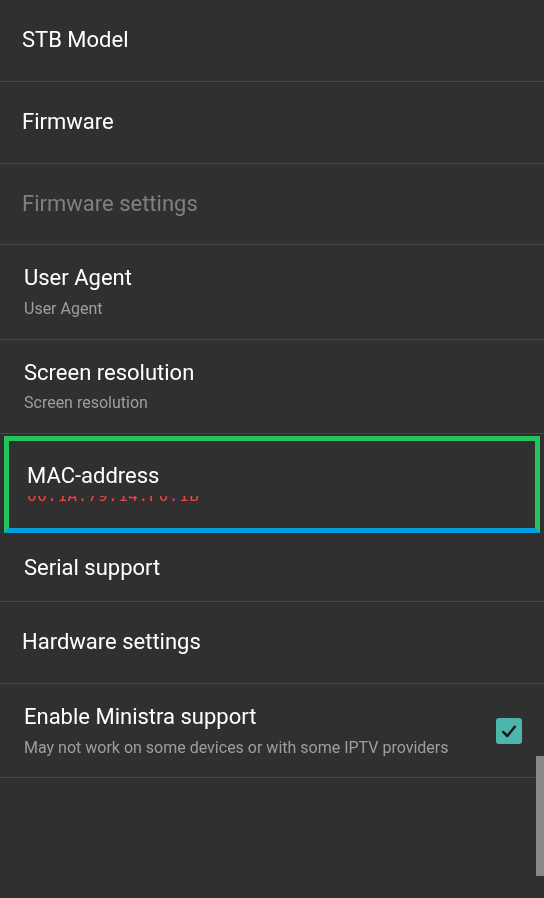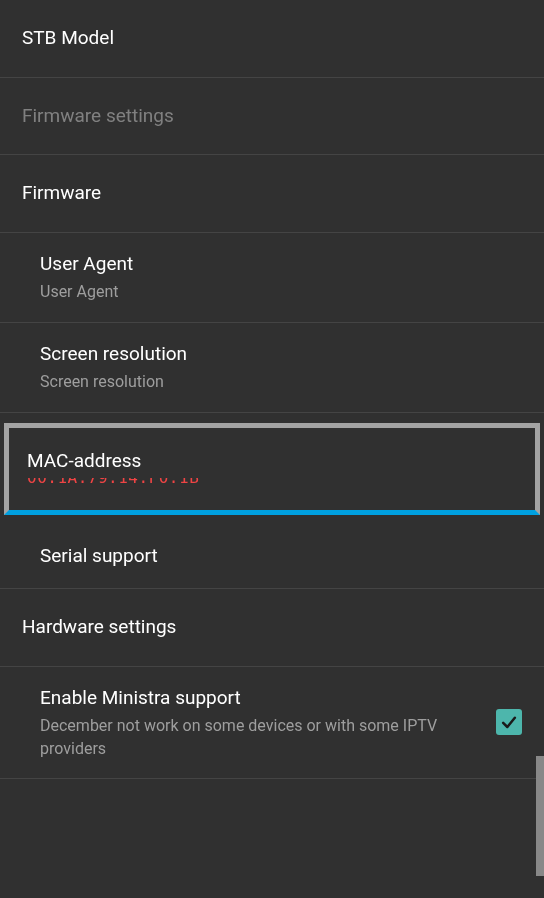--- a/index.html
+++ b/index.html
@@ -14,46 +14,46 @@
       font-family: Roboto, Arial, sans-serif;
       color: #ffffff;
       overflow: hidden;
       position: relative;
     }
     .settings-list {
       width: 100%;
       height: 100%;
     }
     .setting-item {
-      padding: 18px 40px;
+      padding: 18px 24px;
       border-bottom: 1px solid #444444;
       position: relative;
     }
     .setting-item.single-line {
       padding: 25px 22px;
     }
     .setting-title {
-      font-size: 19px;
+      font-size: 22px;
       color: #ffffff;
       font-weight: 400;
       line-height: 1.4;
     }
     .setting-title.disabled {
       color: #808080;
     }
     .setting-subtitle {
       font-size: 16px;
       color: #9e9e9e;
       font-weight: 400;
       margin-top: 4px;
       line-height: 1.4;
     }
     .highlighted {
-      border: 5px solid #a3a3a3;
-      margin: 10px 4px;
+      border: 5px solid #22c55e;
+      margin: 2px 4px;
       padding: 20px 18px;
       border-bottom: 5px solid #00a0e0;
     }
     .highlighted + .setting-item {
       border-top: none;
     }
     .mac-obscured {
       font-size: 16px;
       color: #ef4444;
       margin-top: 4px;
@@ -96,25 +96,25 @@
 </head>
 <body>
 
 <div class="settings-list">
 
   <div class="setting-item single-line">
     <div class="setting-title">STB Model</div>
   </div>
 
   <div class="setting-item single-line">
-    <div class="setting-title disabled">Firmware settings</div>
+    <div class="setting-title">Firmware</div>
   </div>
 
   <div class="setting-item single-line">
-    <div class="setting-title">Firmware</div>
+    <div class="setting-title disabled">Firmware settings</div>
   </div>
 
   <div class="setting-item">
     <div class="setting-title">User Agent</div>
     <div class="setting-subtitle">User Agent</div>
   </div>
 
   <div class="setting-item">
     <div class="setting-title">Screen resolution</div>
     <div class="setting-subtitle">Screen resolution</div>
@@ -129,21 +129,21 @@
     <div class="setting-title">Serial support</div>
   </div>
 
 
   <div class="setting-item single-line">
     <div class="setting-title">Hardware settings</div>
   </div>
 
   <div class="setting-item checkbox-item">
     <div class="setting-title">Enable Ministra support</div>
-    <div class="setting-subtitle">December not work on some devices or with some IPTV providers</div>
+    <div class="setting-subtitle">May not work on some devices or with some IPTV providers</div>
     <div class="checkbox">
       <svg viewBox="0 0 24 24">
         <path d="M5 13 L10 18 L19 7" stroke="#1a1a1a" stroke-width="3" fill="none" stroke-linecap="round" stroke-linejoin="round"></path>
       </svg>
     </div>
   </div>
 
 </div>
 
 <div class="scrollbar"></div>

